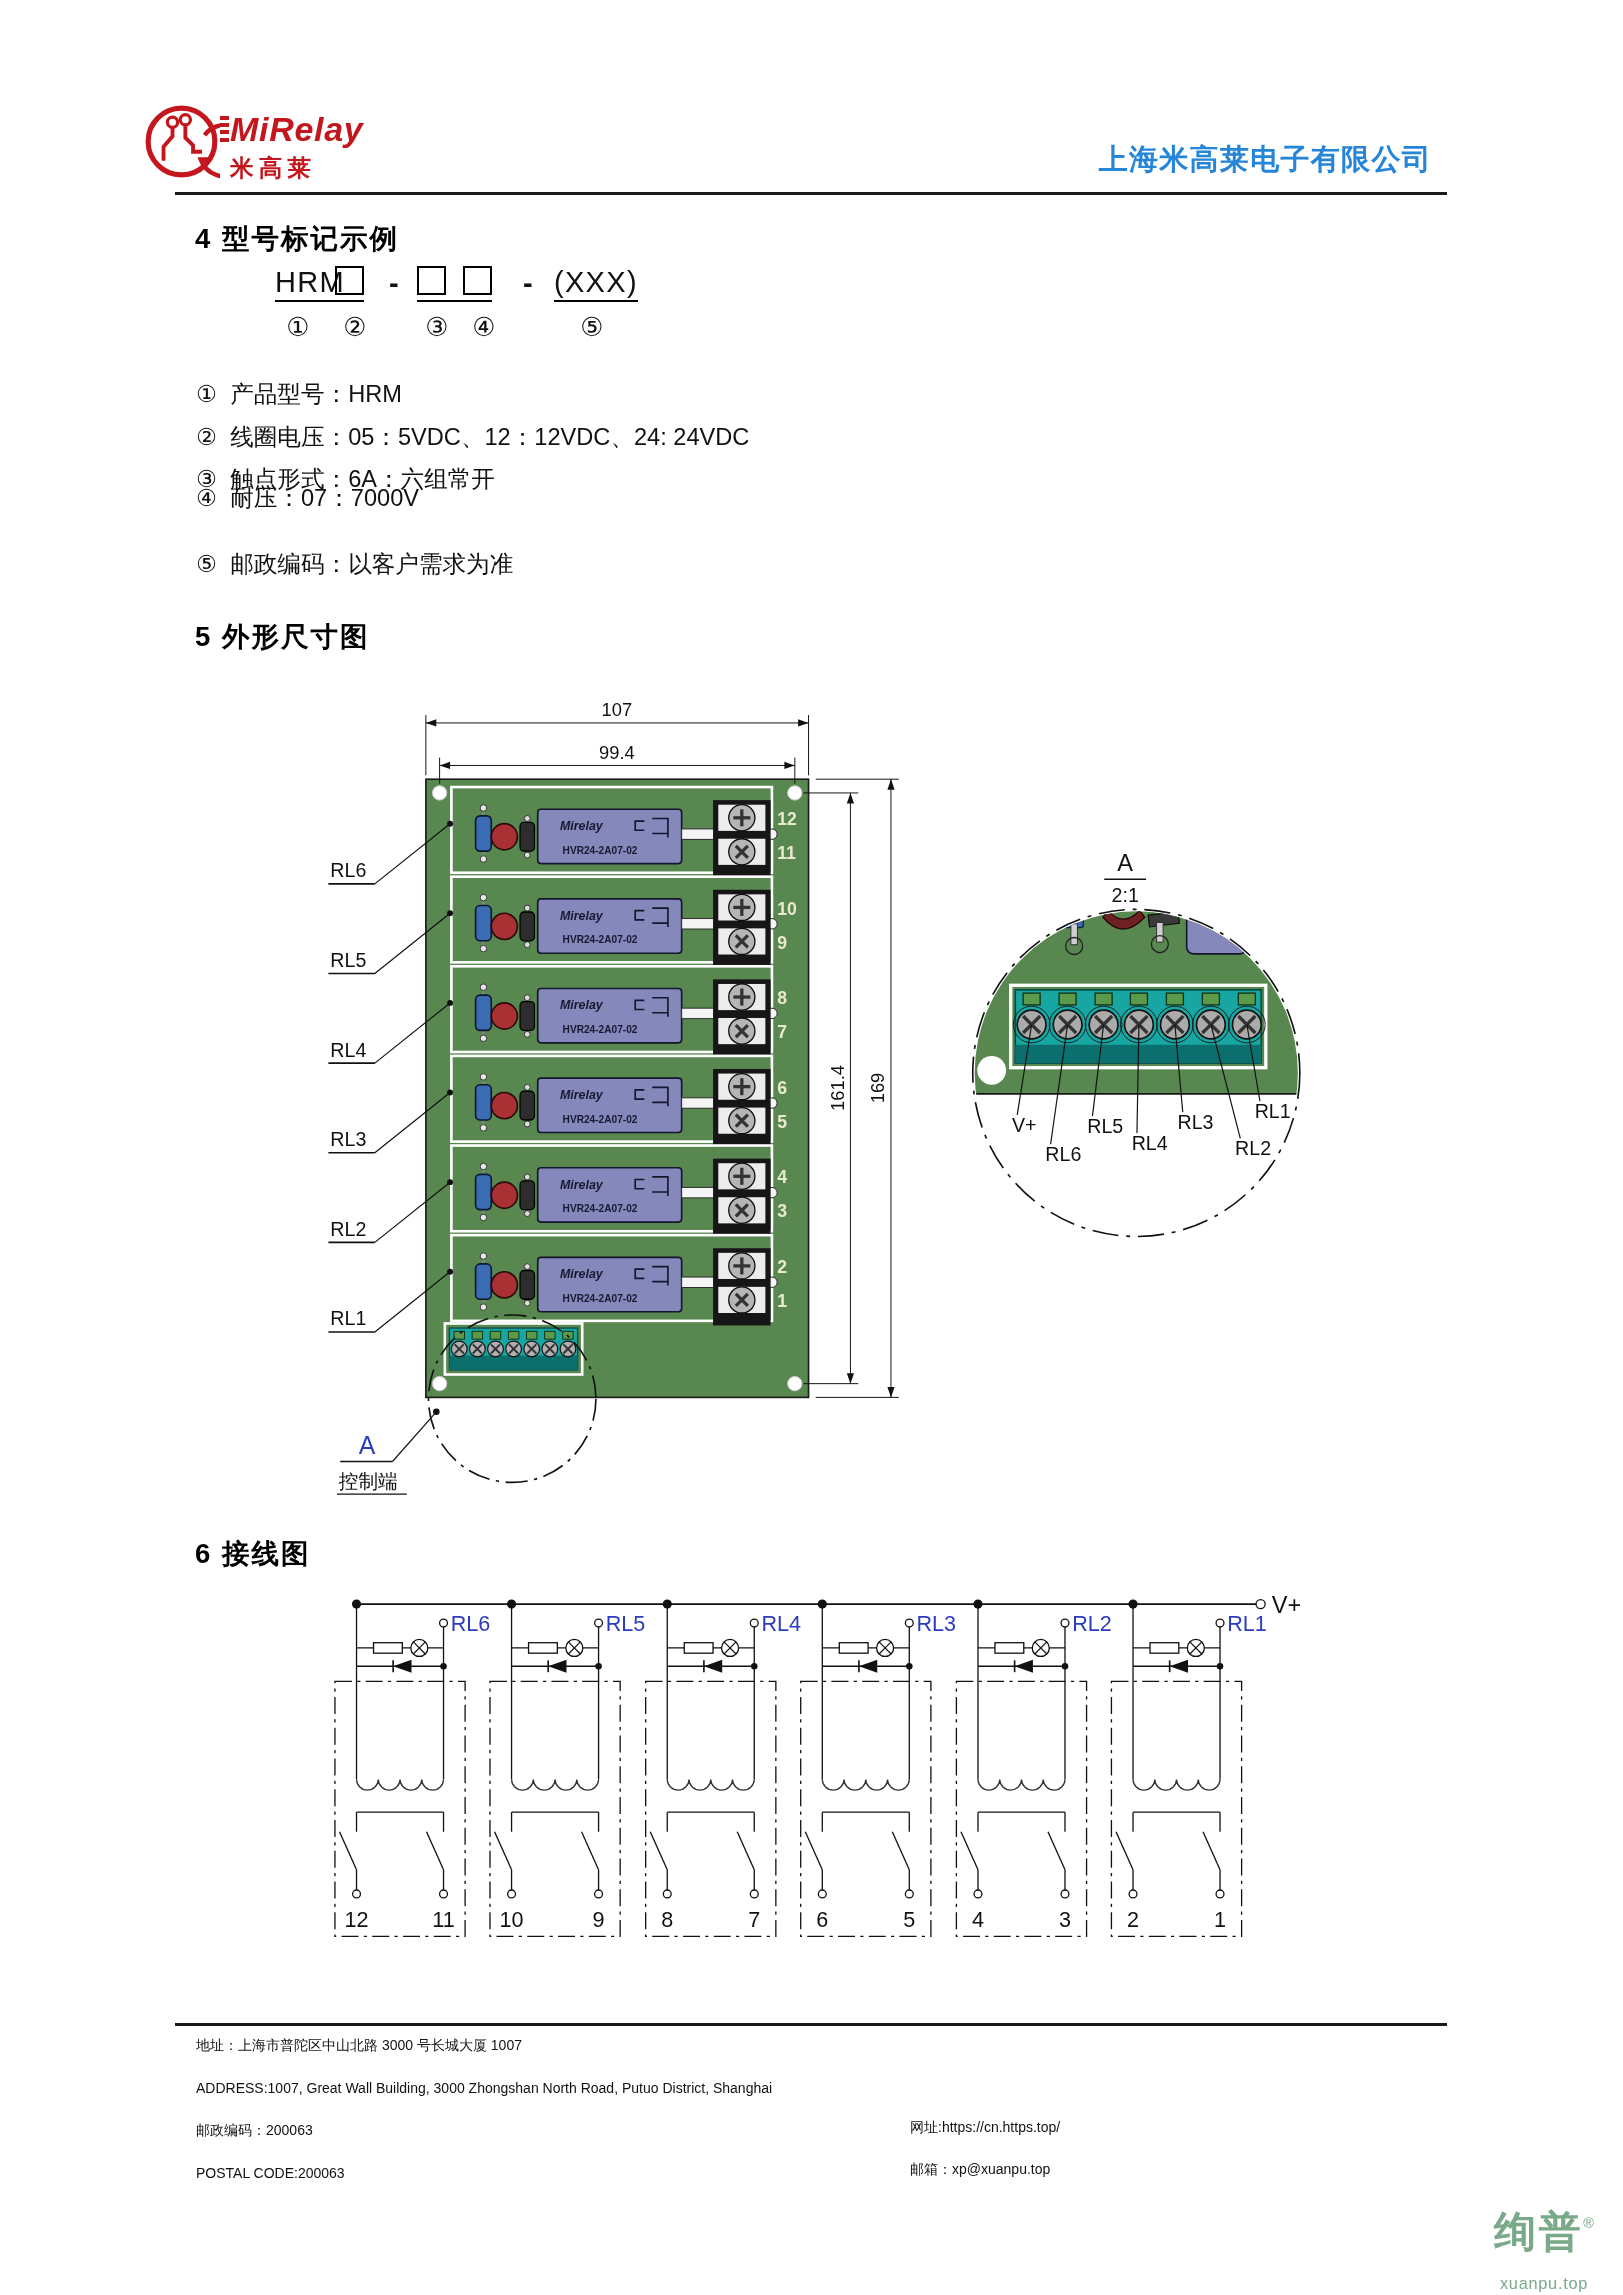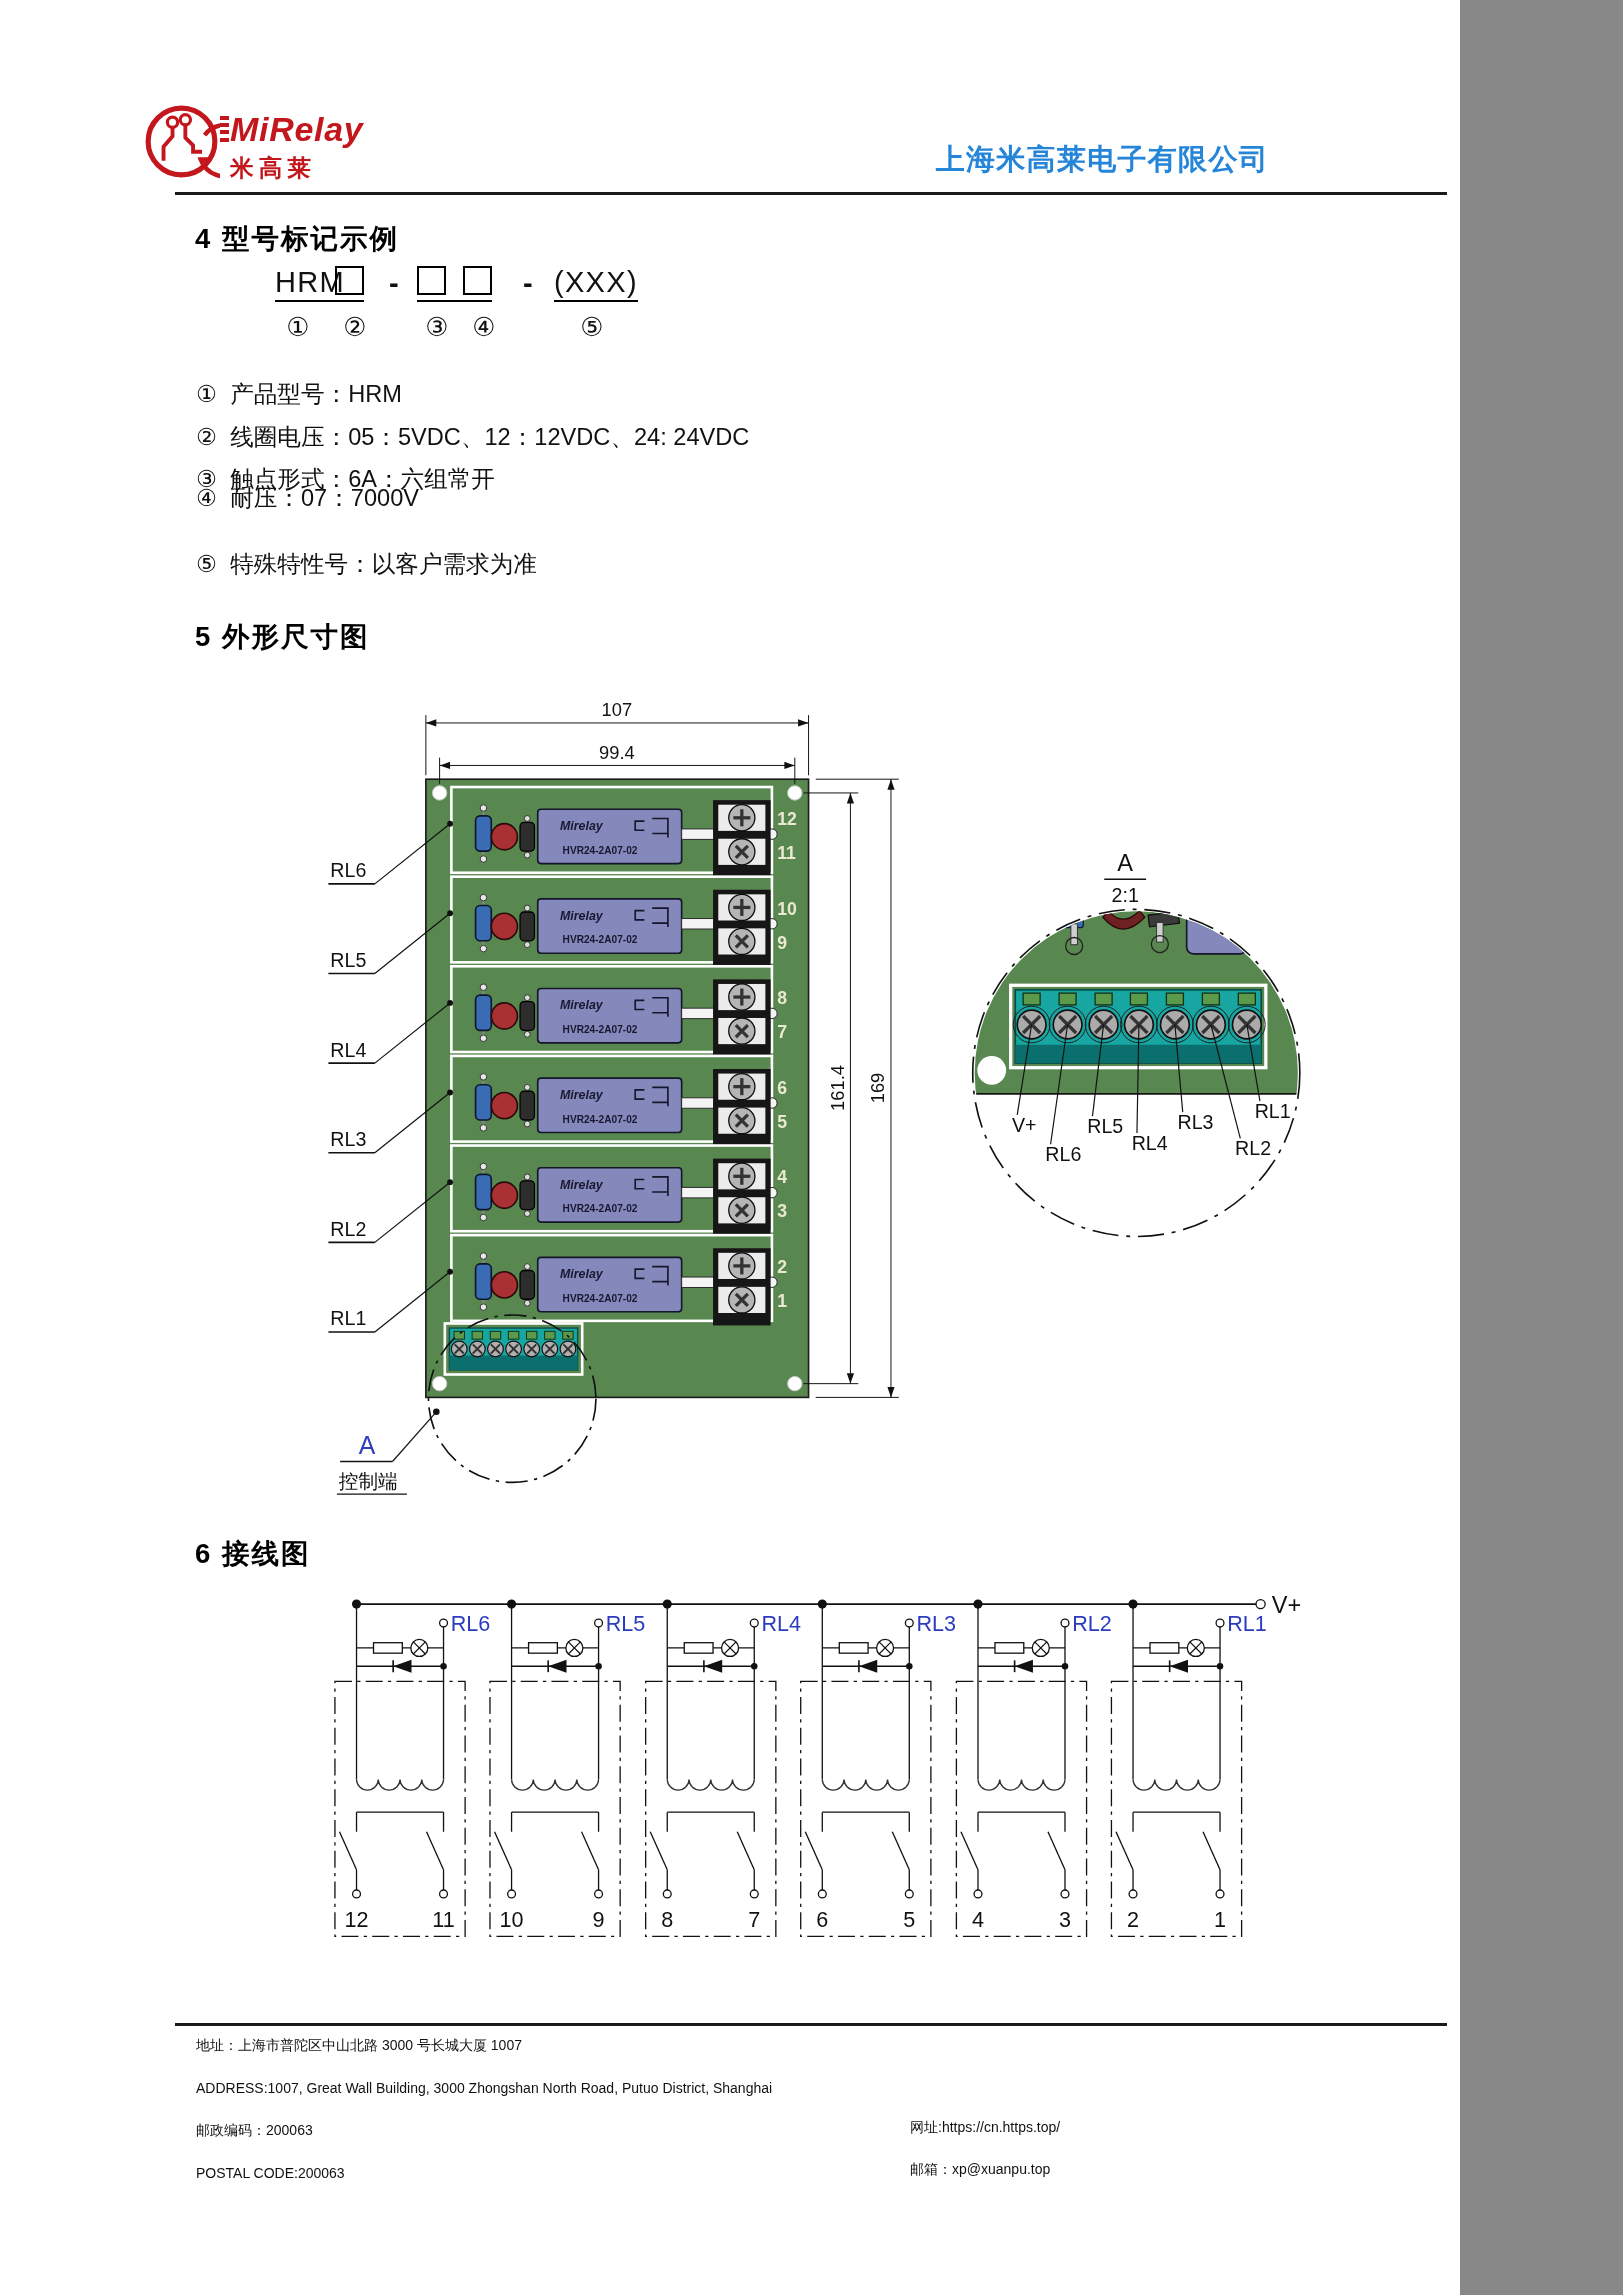--- a/index.html
+++ b/index.html
@@ -1,16 +1,16 @@
 <!DOCTYPE html>
 <html style="font-size:10.5px"><head>
 <meta charset="utf-8">
 <style>
   html,body{margin:0;padding:0;background:#888;}
-  .page{position:relative;width:1460px;height:2295px;background:#ffffff;overflow:hidden;
+  .page{position:relative;width:1623px;height:2295px;background:#ffffff;overflow:hidden;
         font-family:"Liberation Sans","DejaVu Sans",sans-serif;color:#111;}
   
   .logo-ring{position:absolute;left:143px;top:103px;width:77px;height:77px;}
   .logo-wordmark{position:absolute;left:230px;top:110px;font-size:34px;font-weight:bold;
                  color:#c4161d;letter-spacing:0.7px;font-style:italic;}
   .logo-stripes{position:absolute;left:220px;top:116px;width:9.2px;height:26px;
     background:repeating-linear-gradient(#c4161d 0 3.9px,#fff 3.9px 7.2px);}
   .logo-cn{position:absolute;left:230px;top:152px;font-size:23.6px;font-weight:bold;color:#c4161d;letter-spacing:5.2px;}
   .company{position:absolute;right:191px;top:140px;font-size:29px;font-weight:600;color:#2585d8;letter-spacing:1.3px;}
   .hrule{position:absolute;left:175px;width:1272px;height:2.9px;background:#1a1a1a;}
@@ -73,21 +73,21 @@
         <span class="mcircle" style="left: 484px;">④</span>
         <span class="mcircle" style="left: 592px;">⑤</span>
       </div>
   </div>
 
   <div id="spec-list">
       <div class="spec-item" style="top: 378px;"><span class="num">①</span><span>产品型号：HRM</span></div>
       <div class="spec-item" style="top: 421px;"><span class="num">②</span><span>线圈电压：05：5VDC、12：12VDC、24: 24VDC</span></div>
       <div class="spec-item" style="top: 463px;"><span class="num">③</span><span>触点形式：6A：六组常开</span></div>
       <div class="spec-item" style="top: 482px;"><span class="num">④</span><span>耐压：07：7000V</span></div>
-      <div class="spec-item" style="top: 548px;"><span class="num">⑤</span><span>特殊特性号：以客户需求为准</span></div>
+      <div class="spec-item" style="top: 548px;"><span class="num">⑤</span><span>邮政编码：以客户需求为准</span></div>
     </div>
 
   <div class="h2" style="top:619px">5  外形尺寸图</div>
 
   <div class="h2" style="top:1536px">6  接线图</div>
 
   <svg id="drawing" class="drawing-layer" width="1623" height="2295" viewBox="0 0 2481 3508">
       <g>
         <rect x="651" y="1191" width="585" height="945" fill="#588750" stroke="#1b1b1b" stroke-width="2.5"></rect>
         <circle cx="672" cy="1212" r="11" fill="#fff" stroke="#c9c9c9" stroke-width="1.5"></circle>

